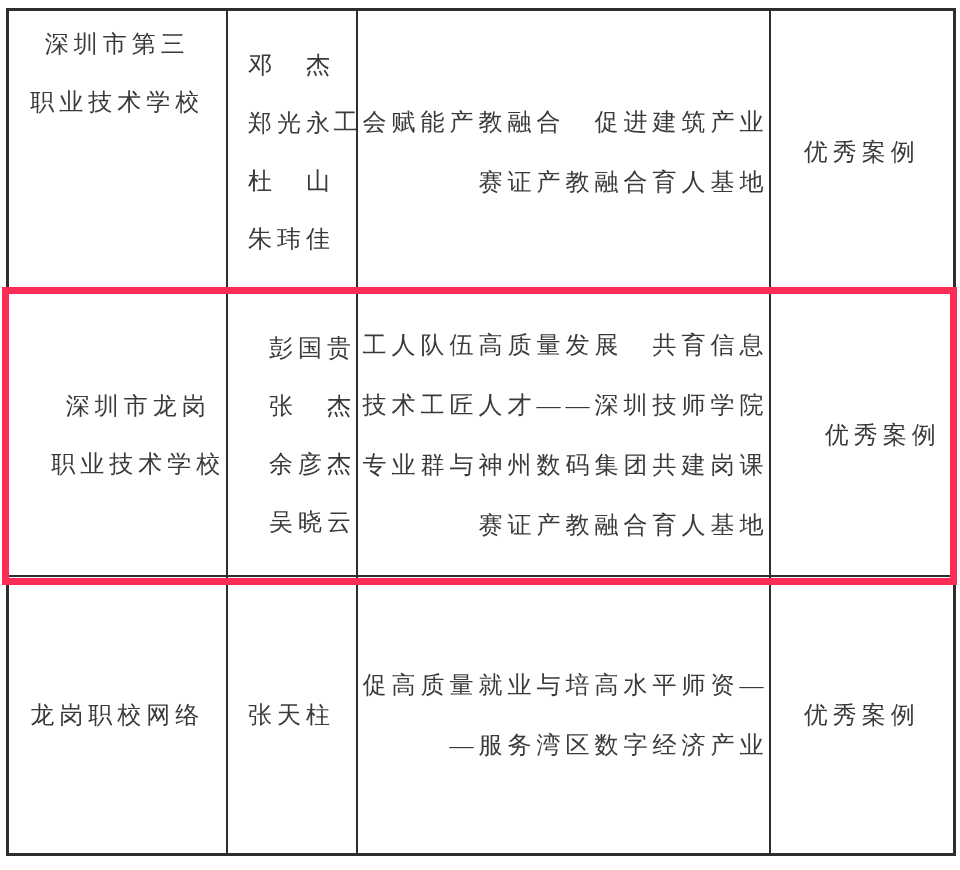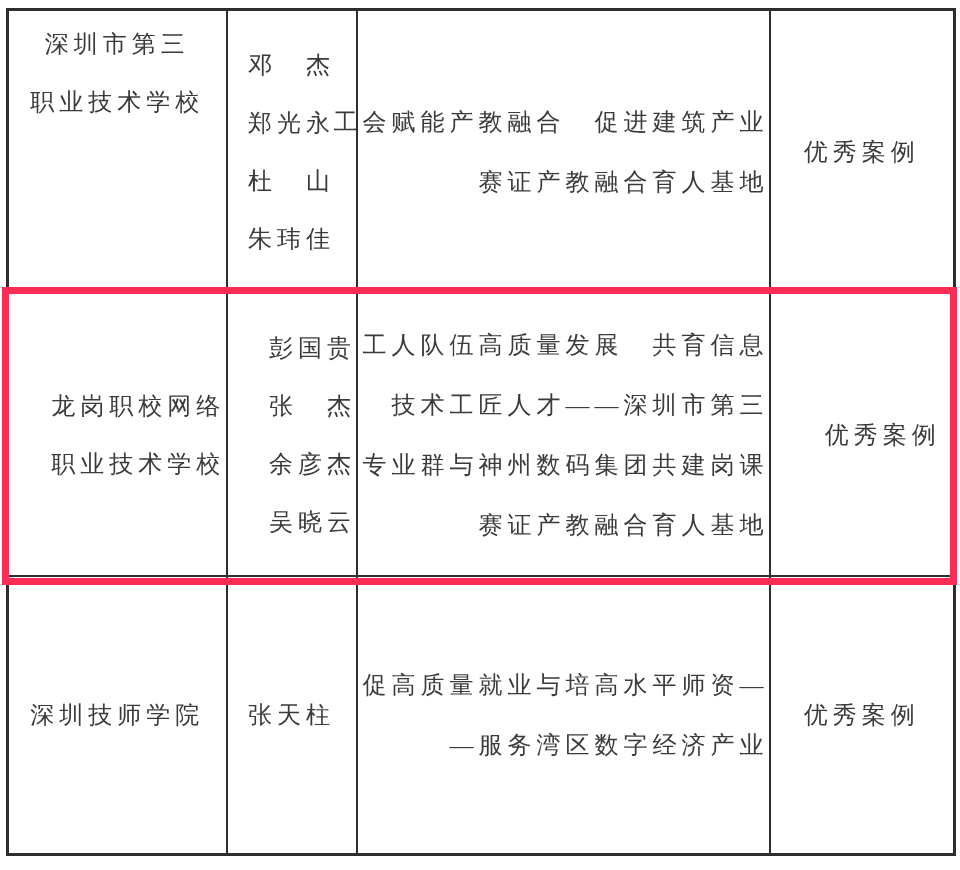--- a/index.html
+++ b/index.html
@@ -109,51 +109,51 @@
         <td class="award-cell">
           <div class="stack">
             <div class="line">优秀案例</div>
           </div>
         </td>
       </tr>
 
       <tr class="row1">
         <td class="school-cell">
           <div class="stack">
-            <div class="line">龙岗职校网络</div>
+            <div class="line">深圳市龙岗</div>
             <div class="line">职业技术学校</div>
           </div>
         </td>
         <td class="authors-cell">
           <div class="stack">
             <div class="line">彭国贵</div>
             <div class="line">张　杰</div>
             <div class="line">余彦杰</div>
             <div class="line">吴晓云</div>
           </div>
         </td>
         <td class="title-cell">
           <div class="stack left-align">
             <div class="line">工人队伍高质量发展　共育信息</div>
-            <div class="line">技术工匠人才——深圳市第三</div>
+            <div class="line">技术工匠人才——深圳技师学院</div>
             <div class="line">专业群与神州数码集团共建岗课</div>
             <div class="line">赛证产教融合育人基地</div>
           </div>
         </td>
         <td class="award-cell">
           <div class="stack">
             <div class="line">优秀案例</div>
           </div>
         </td>
       </tr>
 
       <tr class="row2">
         <td class="school-cell">
           <div class="stack">
-            <div class="line">深圳技师学院</div>
+            <div class="line">龙岗职校网络</div>
           </div>
         </td>
         <td class="authors-cell">
           <div class="stack">
             <div class="line">张天柱</div>
           </div>
         </td>
         <td class="title-cell">
           <div class="stack left-align">
             <div class="line">促高质量就业与培高水平师资—</div>

